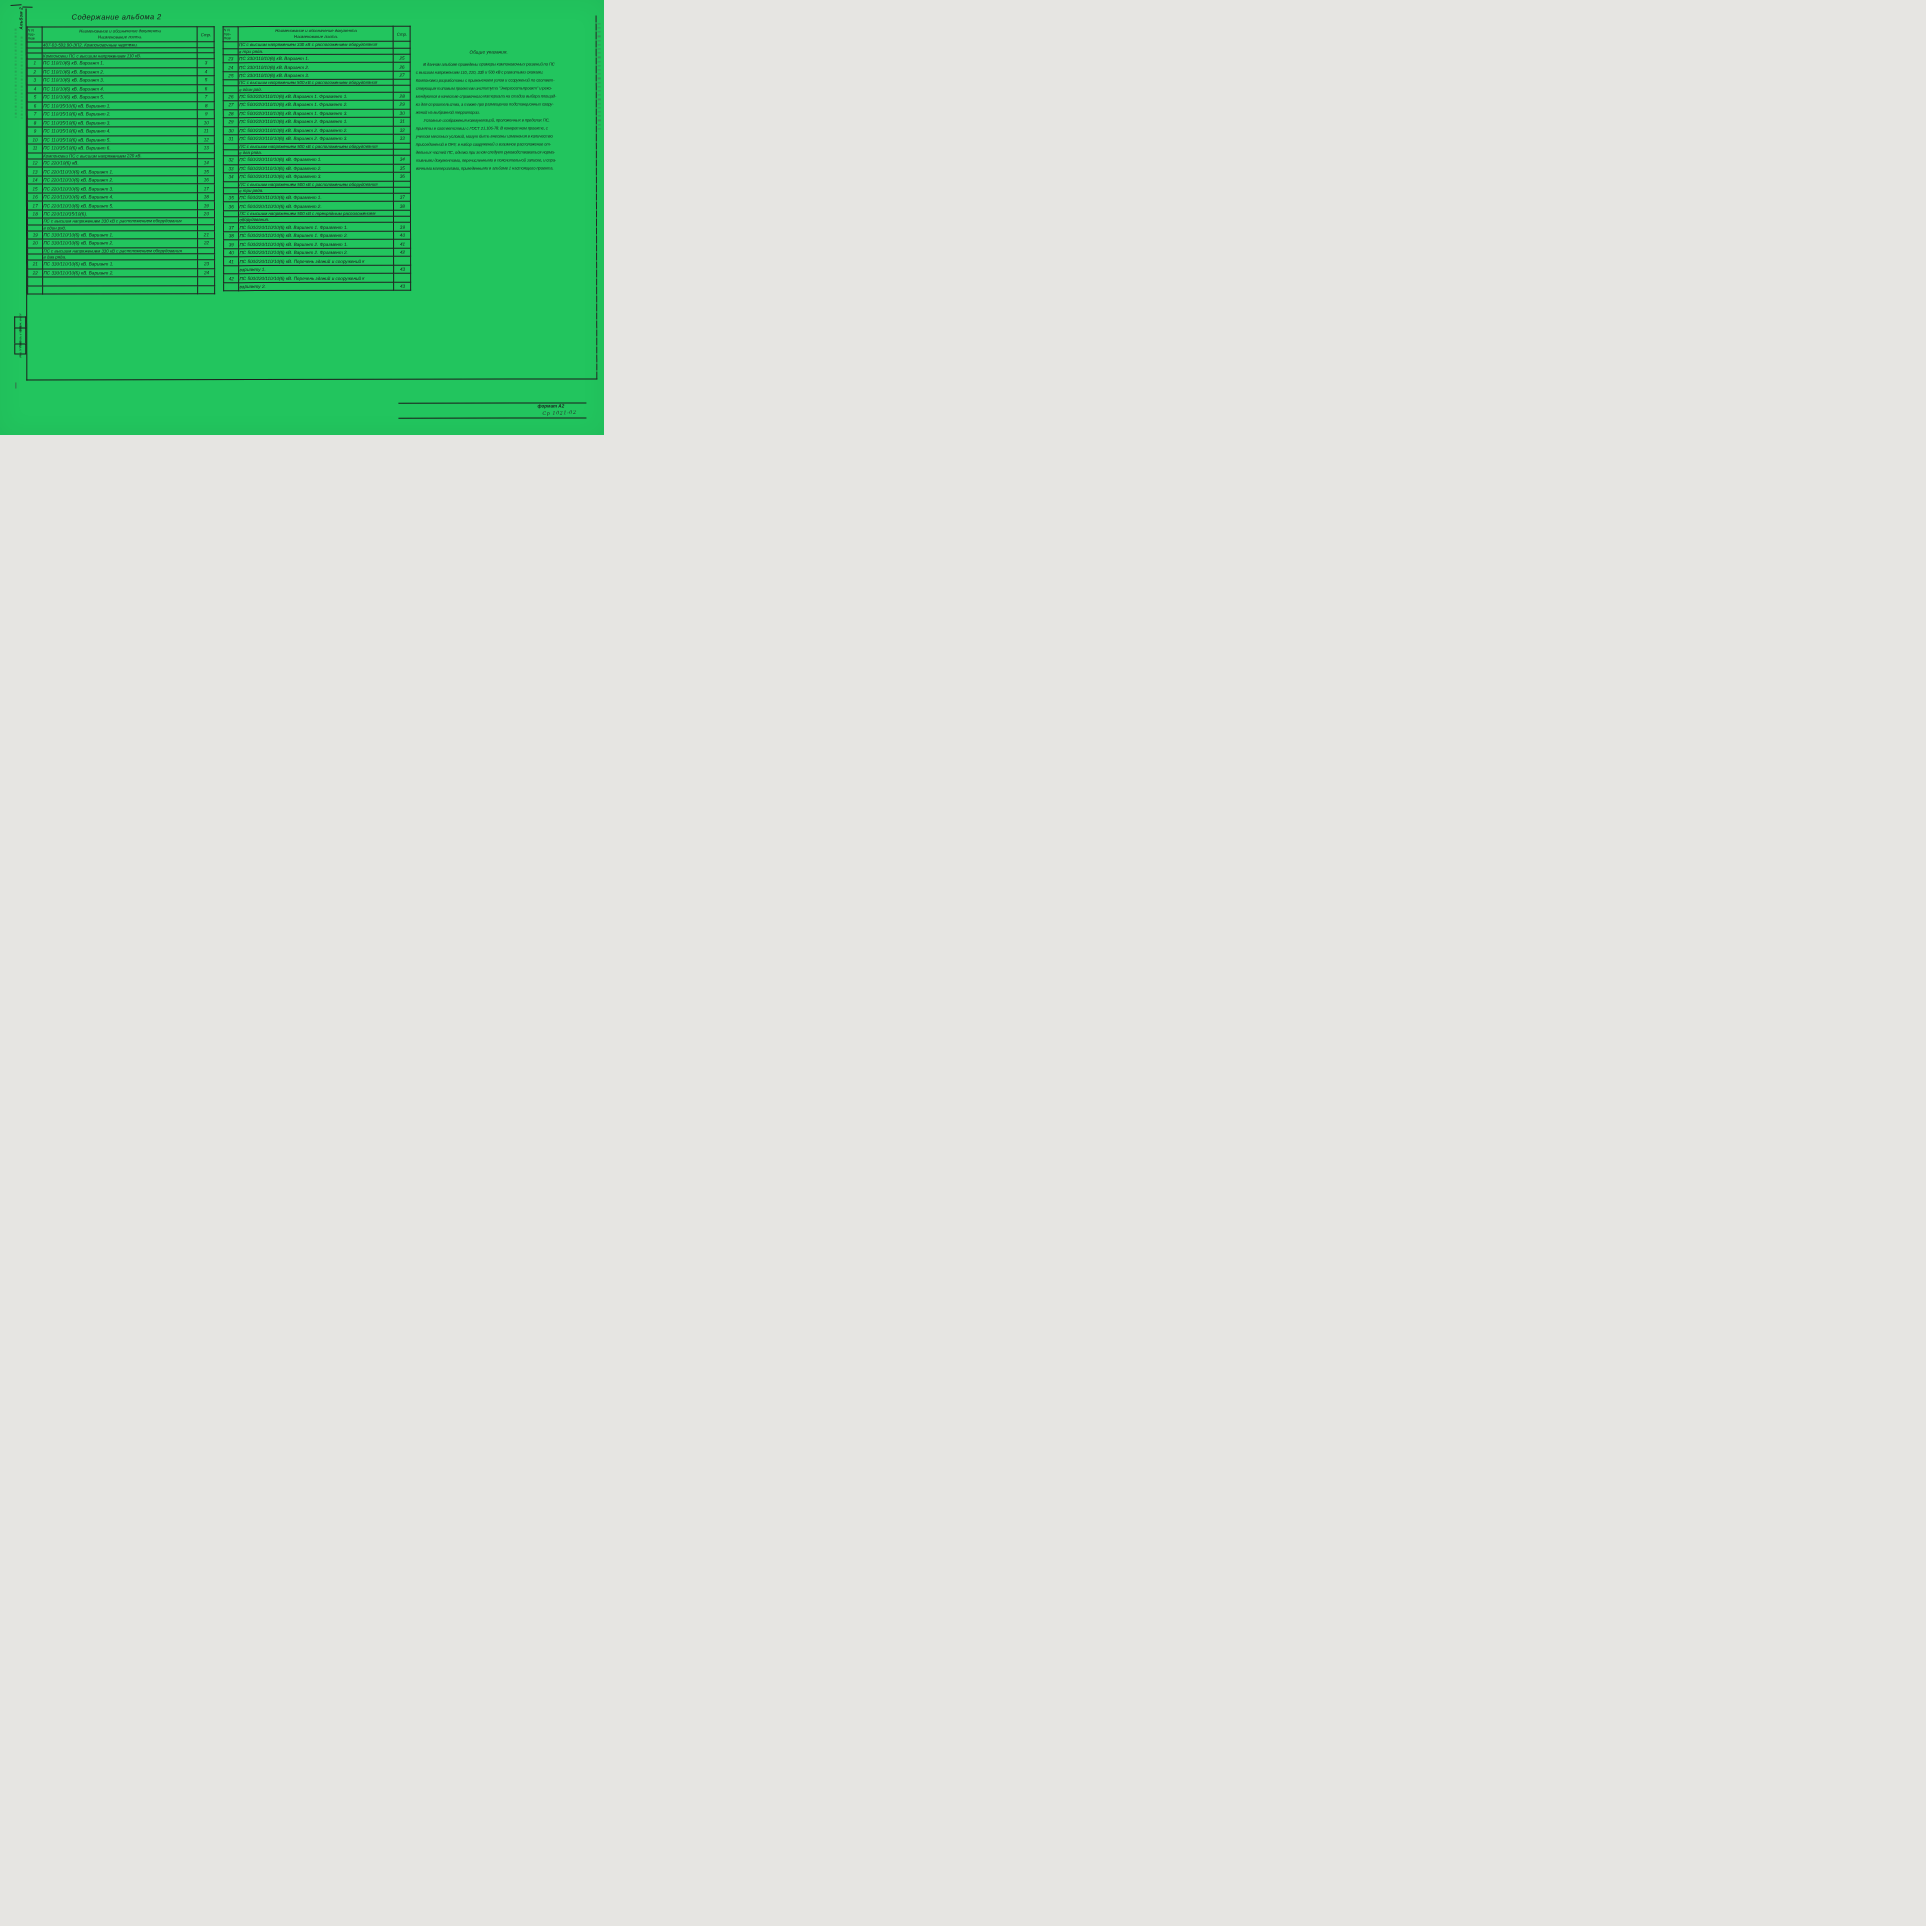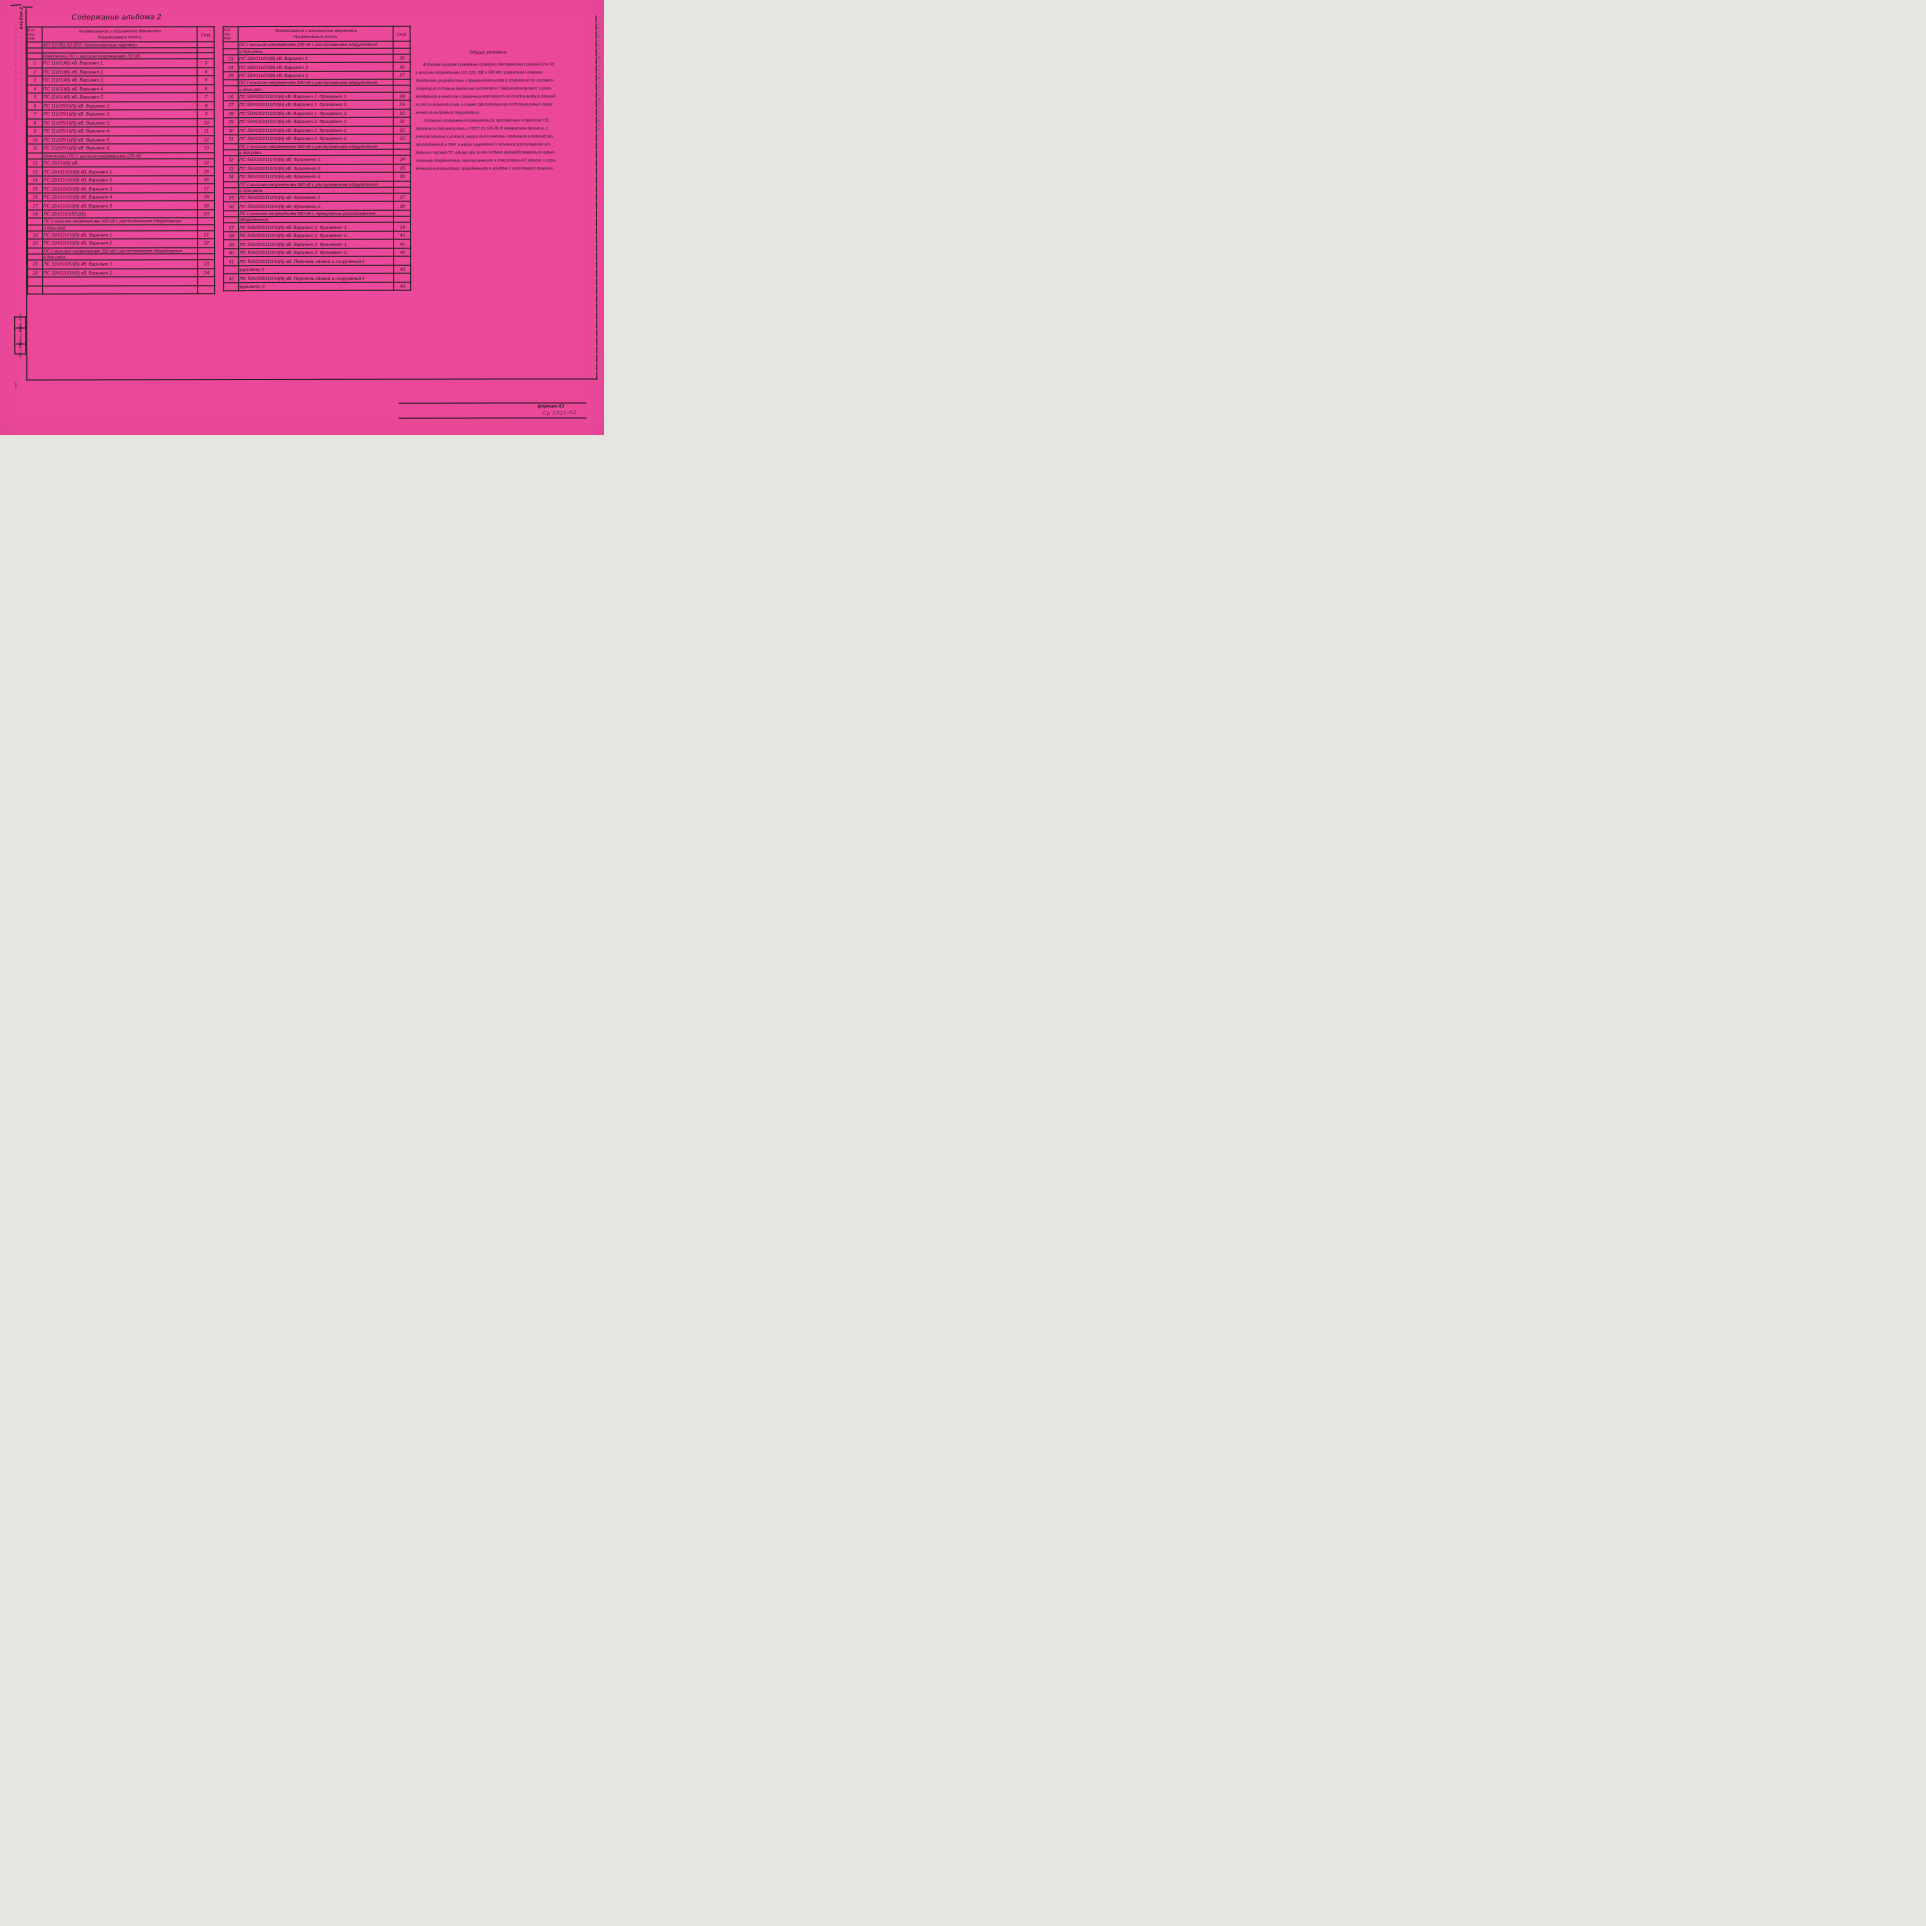--- a/index.html
+++ b/index.html
@@ -1,18 +1,18 @@
 <!DOCTYPE html>
 <html style="font-size:6.2px"><head>
 <meta charset="utf-8">
 <style>
   html,body{margin:0;padding:0;background:#e6e5e2;}
   .sheet{
     position:relative; width:604px; height:435px;
-    background:#ec4899; overflow:hidden;
+    background:#22c55e; overflow:hidden;
     font-family:"Liberation Sans","DejaVu Sans",sans-serif;
     color:#1b1b1b; font-style:italic;
     box-shadow:inset 0 0 27px rgba(0,0,0,.05);
   }
   .tilt{position:absolute;inset:0;transform:rotate(-0.12deg);}
   
   .frame-left{position:absolute;left:26px;top:7.7px;width:1px;height:372px;background:#1d1d1d;}
   .frame-bottom{position:absolute;left:26px;top:379px;width:571px;height:1px;background:#1d1d1d;}
   .frame-right{position:absolute;left:596px;top:16px;width:0.8px;height:364px;
     background:repeating-linear-gradient(180deg,#262626 0 6.2px,rgba(38,38,38,.5) 6.2px 8.5px);}

